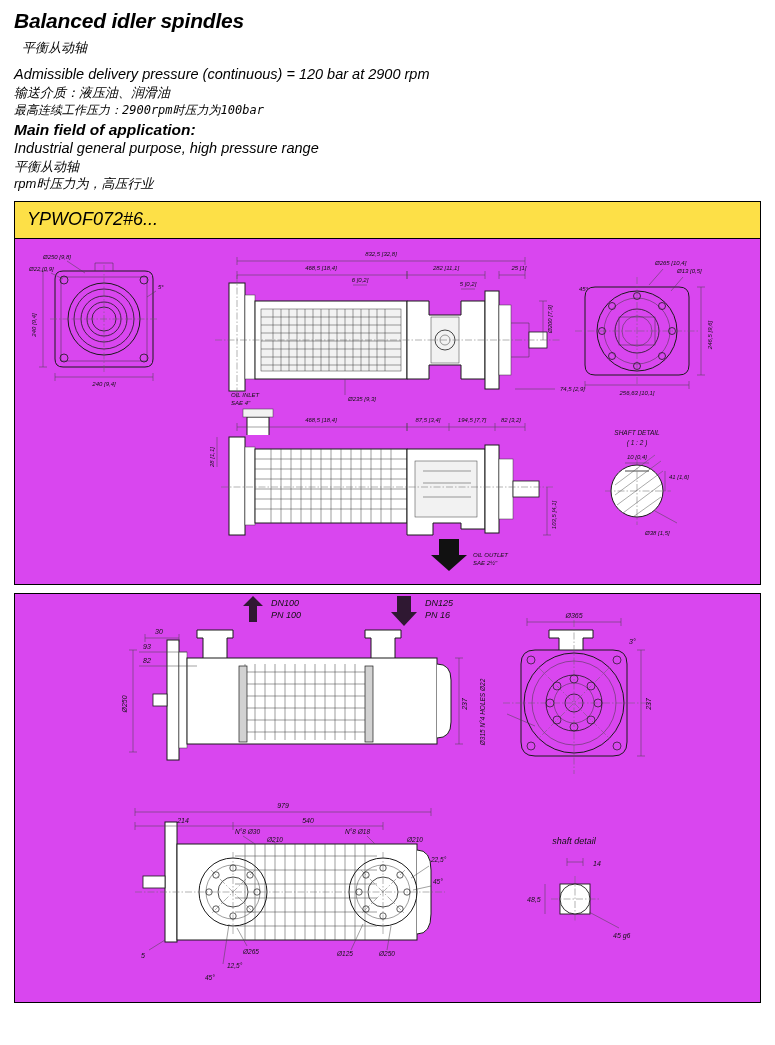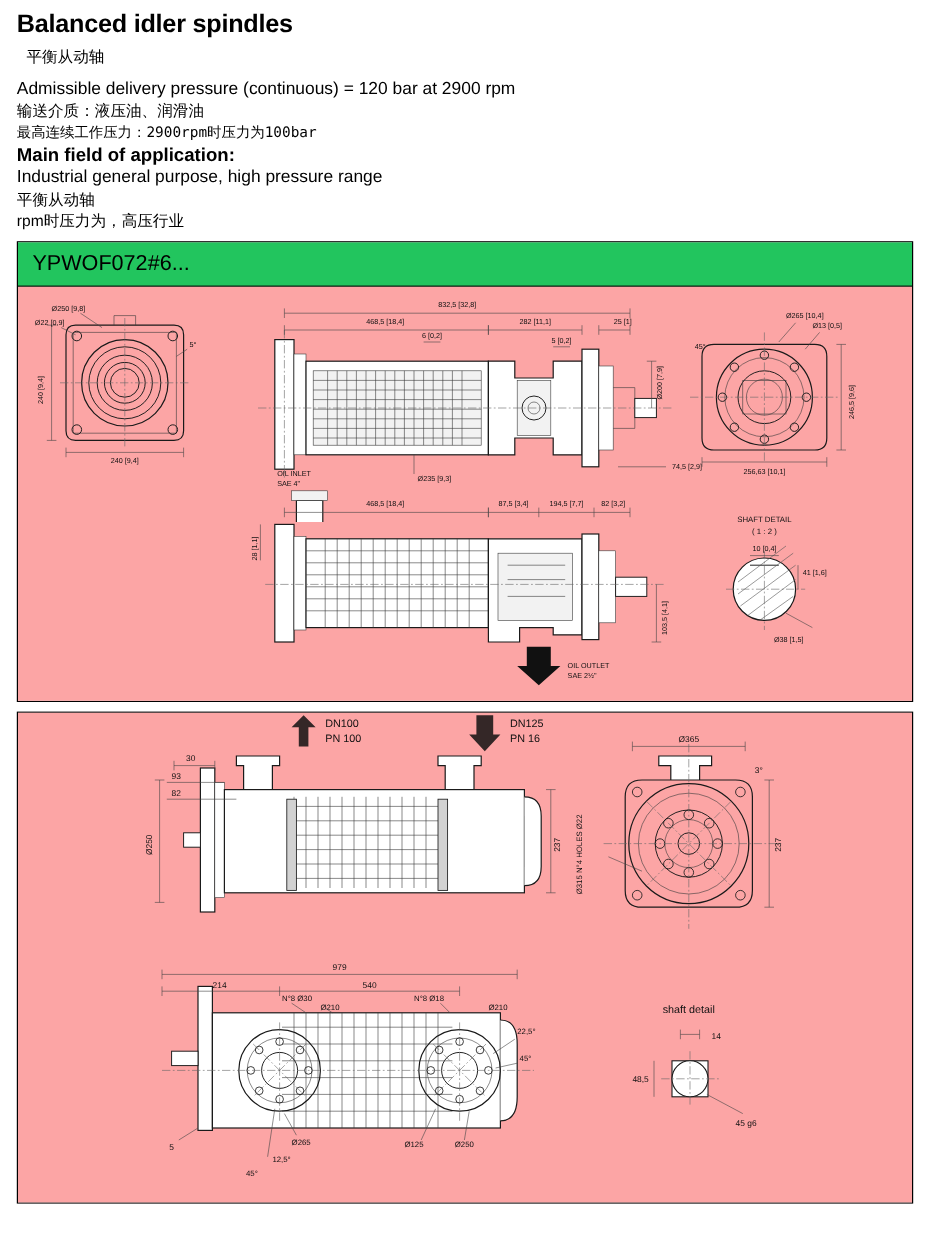--- a/index.html
+++ b/index.html
@@ -14,20 +14,21 @@
     color: #000000;
     position: relative;
     overflow: hidden;
   }
   .page {
     width: 775px;
     height: 737px;
     position: relative;
     box-sizing: border-box;
     padding: 6px 14px 0 14px;
+    font-style: italic;
   }
   
   .doc-title {
     font-size: 21px;
     font-weight: bold;
     line-height: 1.05;
     margin: 4px 0 1px 0;
     letter-spacing: -0.2px;
   }
   .cn-line {
@@ -59,25 +60,25 @@
   
   .panel {
     border: 1px solid #000;
     margin-top: 8px;
     position: relative;
   }
   .panel-header {
     border-bottom: 1px solid #000;
     padding: 7px 12px 8px 12px;
     font-size: 18px;
-    background: #22c55e;
+    background: #fde047;
   }
   .panel-body {
     position: relative;
-    background: #fca5a5;
+    background: #d946ef;
   }
   #panel1 .panel-body { height: 345px; }
   #panel2 .panel-body { height: 408px; }
   .dwg {
     display: block;
   }
   
   .ln { stroke: #1a1a1a; fill: none; }
   .ln-thin { stroke: #3a3a3a; fill: none; stroke-width: .5; }
   .dim { stroke: #444; fill: none; stroke-width: .5; }

